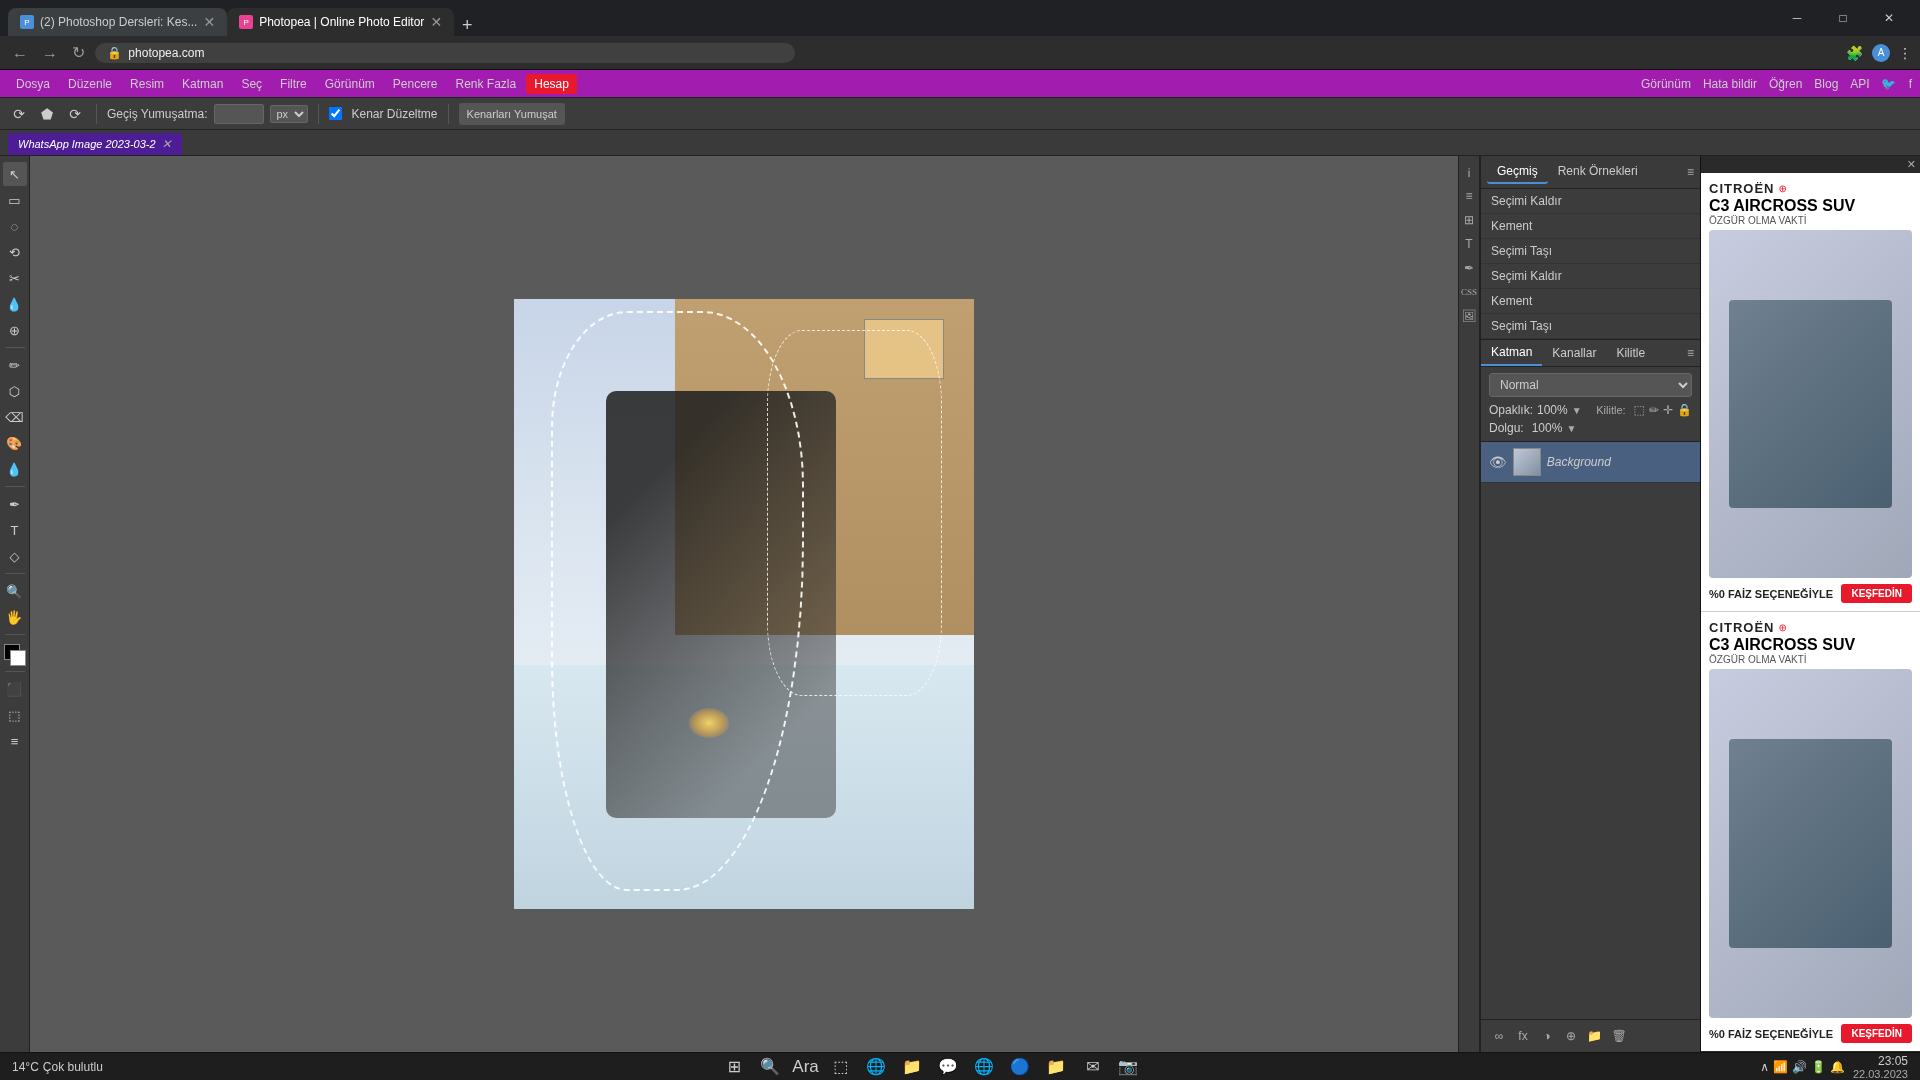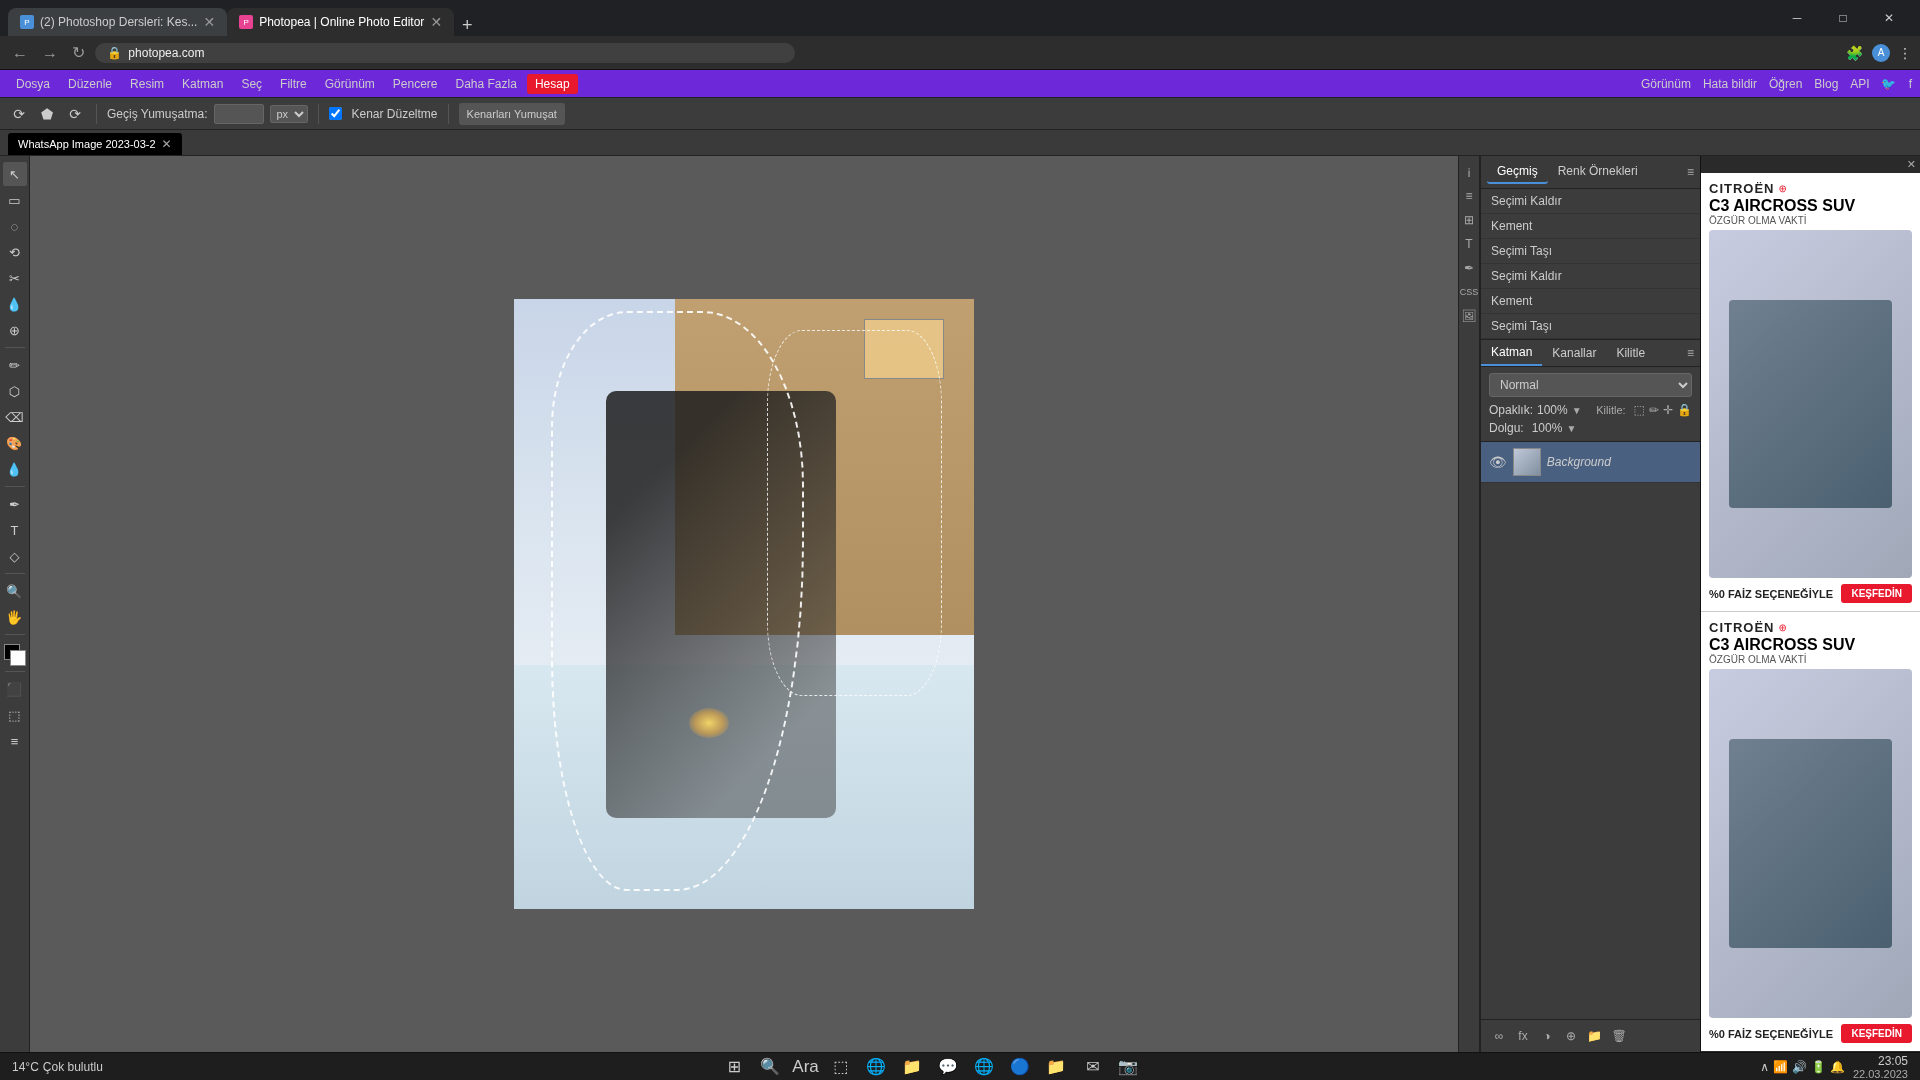--- a/index.html
+++ b/index.html
@@ -20,40 +20,40 @@
     
     .address-row { background: #2d2d2d; height: 34px; display: flex; align-items: center; padding: 0 8px; gap: 6px; border-bottom: 1px solid #111; }
     .addr-nav { color: #999; font-size: 16px; cursor: pointer; padding: 0 4px; }
     .addr-box { background: #404040; border-radius: 14px; padding: 3px 12px; color: #eee; font-size: 12px; flex: 1; max-width: 700px; display: flex; align-items: center; gap: 6px; }
     .addr-icons { display: flex; gap: 8px; margin-left: auto; align-items: center; }
 
     
     .app { display: flex; flex-direction: column; height: calc(1080px - 70px); }
 
     
-    .menubar { background: #6d28d9; height: 28px; display: flex; align-items: center; padding: 0 8px; gap: 2px; border-bottom: 1px solid #222; }
+    .menubar { background: #a21caf; height: 28px; display: flex; align-items: center; padding: 0 8px; gap: 2px; border-bottom: 1px solid #222; }
     .menu-item { padding: 3px 8px; color: #ccc; cursor: pointer; font-size: 12px; border-radius: 3px; }
     .menu-item.active { background: #e8192c; color: #fff; }
     .menu-spacer { flex: 1; }
     .menu-right { display: flex; gap: 12px; align-items: center; }
     .menu-right a { color: #ccc; font-size: 12px; cursor: pointer; text-decoration: none; }
 
     
     .toolbar { background: #3c3c3c; height: 32px; display: flex; align-items: center; padding: 0 8px; gap: 6px; border-bottom: 1px solid #222; }
     .tool-btn { width: 22px; height: 22px; background: none; border: none; color: #ccc; cursor: pointer; display: flex; align-items: center; justify-content: center; font-size: 14px; }
     .tool-label { color: #ccc; font-size: 12px; }
     .tool-input { background: #555; border: 1px solid #666; color: #ccc; padding: 2px 6px; width: 50px; font-size: 12px; border-radius: 2px; }
     .tool-dropdown { background: #555; border: 1px solid #666; color: #ccc; padding: 1px 2px; font-size: 11px; border-radius: 2px; cursor: pointer; }
     .tool-checkbox { margin-right: 4px; }
     .tool-separator { width: 1px; height: 20px; background: #555; margin: 0 4px; }
 
     
     .doc-tabs { background: #3a3a3a; height: 26px; display: flex; align-items: flex-end; padding-left: 8px; border-bottom: 1px solid #222; }
     .doc-tab { background: #555; padding: 4px 10px; font-size: 11px; color: #ccc; cursor: pointer; display: flex; align-items: center; gap: 6px; border-radius: 3px 3px 0 0; }
-    .doc-tab.active { background: #000000; color: #fff; }
+    .doc-tab.active { background: #4c1d95; color: #fff; font-style: italic; }
     .doc-tab-close { color: #aaa; font-size: 12px; }
 
     
     .main { display: flex; flex: 1; overflow: hidden; }
 
     
     .left-toolbar { width: 30px; background: #3c3c3c; display: flex; flex-direction: column; align-items: center; padding: 6px 0; gap: 2px; border-right: 1px solid #222; }
     .lt-tool { width: 24px; height: 24px; display: flex; align-items: center; justify-content: center; color: #ccc; font-size: 13px; cursor: pointer; border-radius: 2px; }
     .lt-tool.active { background: #555; }
     .lt-separator { width: 20px; height: 1px; background: #555; margin: 3px 0; }
@@ -166,21 +166,21 @@
 
   <div class="menubar">
     <div class="menu-item">Dosya</div>
     <div class="menu-item">Düzenle</div>
     <div class="menu-item">Resim</div>
     <div class="menu-item">Katman</div>
     <div class="menu-item">Seç</div>
     <div class="menu-item">Filtre</div>
     <div class="menu-item">Görünüm</div>
     <div class="menu-item">Pencere</div>
-    <div class="menu-item">Daha Fazla</div>
+    <div class="menu-item">Renk Fazla</div>
     <div class="menu-item active">Hesap</div>
     <span class="menu-spacer"></span>
     <div class="menu-right">
       <a>Görünüm</a>
       <a>Hata bildir</a>
       <a>Öğren</a>
       <a>Blog</a>
       <a>API</a>
       <span style="color:#ccc;cursor:pointer;">🐦</span>
       <span style="color:#ccc;cursor:pointer;">f</span>
@@ -263,21 +263,21 @@
         <div class="marching-ants" style="left:55%;top:5%;width:38%;height:60%;border-radius:20%;border-color:rgba(255,255,255,0.8);border-style:dashed;border-width:1px;"></div>
       </div>
     </div>
 
     <div class="side-icon-col" style="width:22px;background:#3c3c3c;display:flex;flex-direction:column;align-items:center;padding-top:6px;gap:4px;border-left:1px solid #222;border-right:1px solid #222;">
       <span class="side-icon">ℹ</span>
       <span class="side-icon">≡</span>
       <span class="side-icon">⊞</span>
       <span class="side-icon">T</span>
       <span class="side-icon">✒</span>
-      <span class="side-icon" style="font-size:9px;">CSS</span>
+      <span class="side-icon" style="font-size:9px;font-family:Liberation Serif, serif;">CSS</span>
       <span class="side-icon">🖼</span>
     </div>
 
     <div class="right-panel">
 
       <div class="right-top">
         <div class="panel-tabs">
           <div class="panel-tab active">Geçmiş</div>
           <div class="panel-tab">Renk Örnekleri</div>
         </div>

